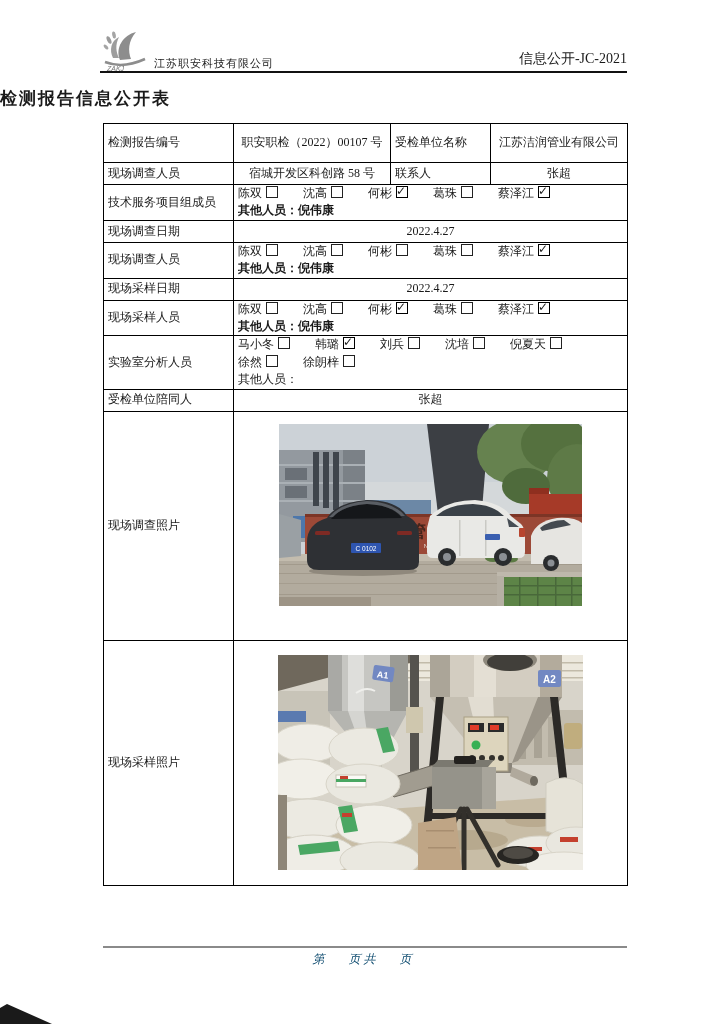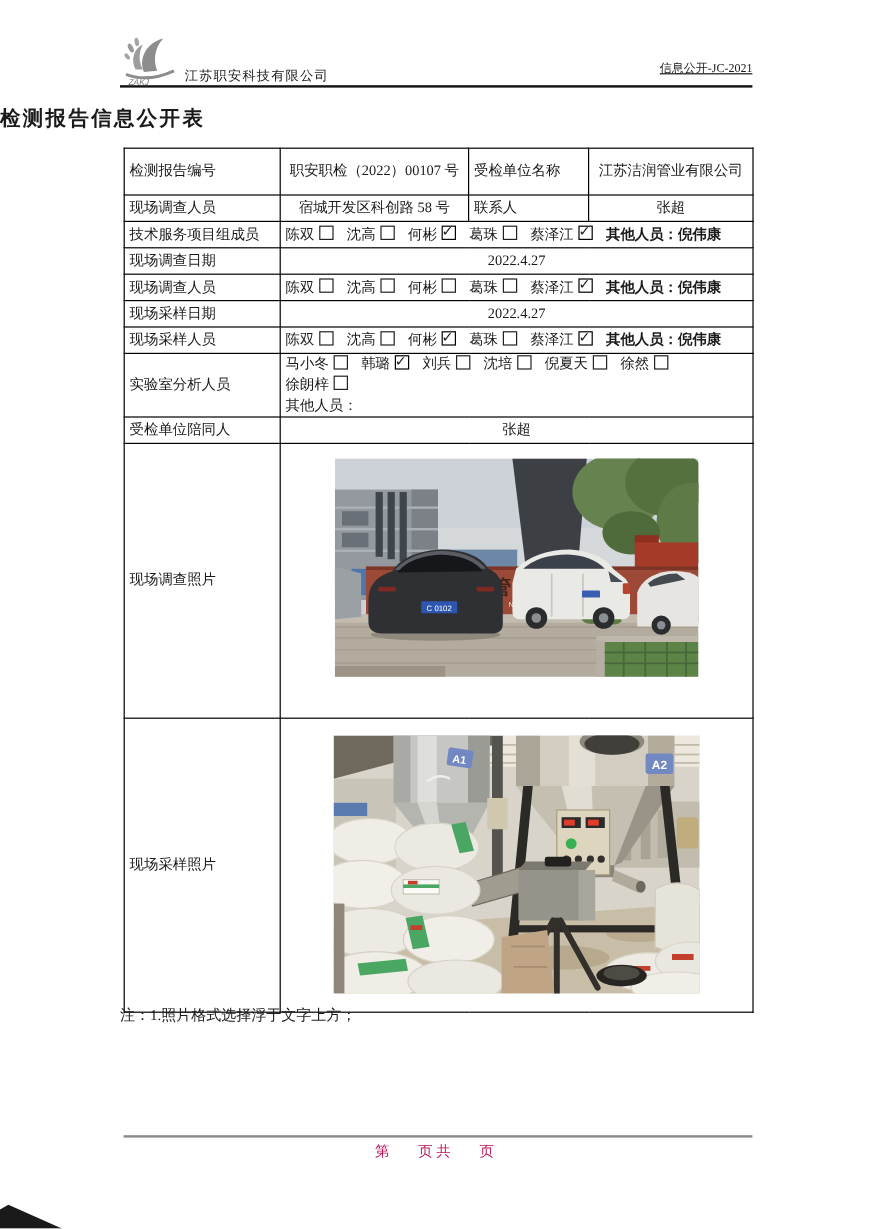--- a/index.html
+++ b/index.html
@@ -1,46 +1,46 @@
 <!DOCTYPE html>
 <html><head>
 <meta charset="utf-8">
 <style>
   html,body{margin:0;padding:0;background:#fff;}
   .page{position:relative;width:724px;height:1024px;background:#ffffff;overflow:hidden;
         font-family:"Liberation Serif","DejaVu Serif",serif;color:#1a1a1a;}
   
   .hdr-logo{position:absolute;left:100px;top:28px;width:52px;height:44px;}
   .hdr-company{position:absolute;left:154px;top:36px;font-size:11px;letter-spacing:1px;margin-top:20px;}
-  .hdr-code{position:absolute;right:97px;top:50px;font-size:10px;text-decoration:underline;}
+  .hdr-code{position:absolute;right:97px;top:50px;font-size:14px;}
   .hdr-rule{position:absolute;left:100px;top:71px;width:527px;height:2px;background:#111;}
   
   .doc-title{position:absolute;left:0;right:0;top:87px;text-align:left;font-size:17px;
              font-weight:bold;letter-spacing:2px;}
   
   table.form{position:absolute;left:103px;top:123px;width:524px;border-collapse:collapse;
              table-layout:fixed;font-size:12px;}
   table.form td{border:1px solid #000;padding:0 4px;vertical-align:middle;line-height:1.45;}
   td.lbl{text-align:left;}
   td.val{text-align:left;padding-left:8px;}
   td.center{text-align:center;}
   .h39{height:39px}.h22{height:22px}.h43{height:43px}
   .photo-cell{padding:0 !important;vertical-align:top !important;text-align:center;}
-  .mem{margin-right:8px;white-space:nowrap;}
+  .mem{margin-right:22px;white-space:nowrap;}
   .cb{display:inline-block;width:10px;height:10px;border:1px solid #222;margin-left:4px;
       vertical-align:-1px;position:relative;}
   .cb.on{border-width:1.5px;border-color:#000;}
   .cb.on::after{content:"\2713";position:absolute;left:-1px;top:-4px;font-size:12px;
       font-weight:bold;font-family:"DejaVu Sans",sans-serif;}
   .oth{white-space:nowrap;font-weight:bold;}
   .lab-line2{padding-left:0;}
   
   .note{position:absolute;left:100px;top:838px;font-size:12.5px;}
   .ftr-rule{position:absolute;left:103px;top:946px;width:524px;height:2px;background:#8a8a8a;}
-  .ftr-text{position:absolute;left:0;right:0;top:951px;text-align:center;font-size:12px;color:#be185d;}
+  .ftr-text{position:absolute;left:0;right:0;top:951px;text-align:center;font-size:12px;color:#0c4a6e;font-style:italic;}
   .corner-mark{position:absolute;left:0;bottom:0;width:52px;height:34px;}
   svg text{font-family:"Liberation Sans","DejaVu Sans",sans-serif;}
 </style>
 </head>
 <body>
 
 <div class="page">
 
   <svg class="hdr-logo" viewBox="0 0 52 44">
     <path d="M20 32 C15 20 23 7 36 4 C28 13 28 23 31 31 Z" fill="#8d8d8d"></path>
@@ -357,21 +357,20 @@
             <ellipse cx="240" cy="200" rx="21" ry="9" fill="#272522"></ellipse>
             <ellipse cx="240" cy="198" rx="15" ry="6" fill="#4e4a44"></ellipse>
           </g>
           <rect x="0" y="140" width="9" height="75" fill="#8e8678"></rect>
         </svg>
       </td>
     </tr>
   </tbody>
     </table>
 
-  <div class="note">注：1.照片格式选择浮于文字上方；</div>
 
   <div class="ftr-rule"></div>
   <div class="ftr-text">第　　页 共　　页</div>
 
   <svg class="corner-mark" viewBox="0 0 52 34">
     <polygon points="0,18 7,14 52,34 0,34" fill="#1a1a1a"></polygon>
   </svg>
 
 </div>
 

